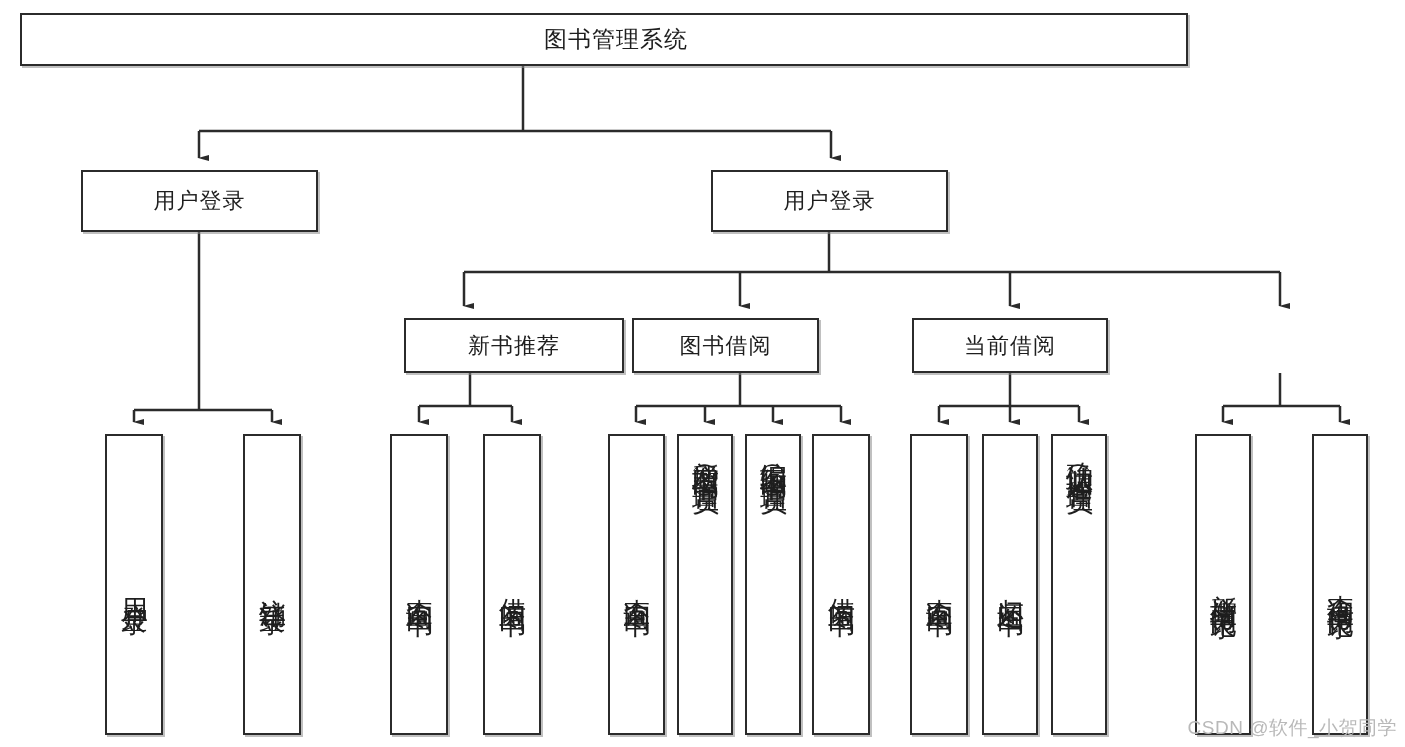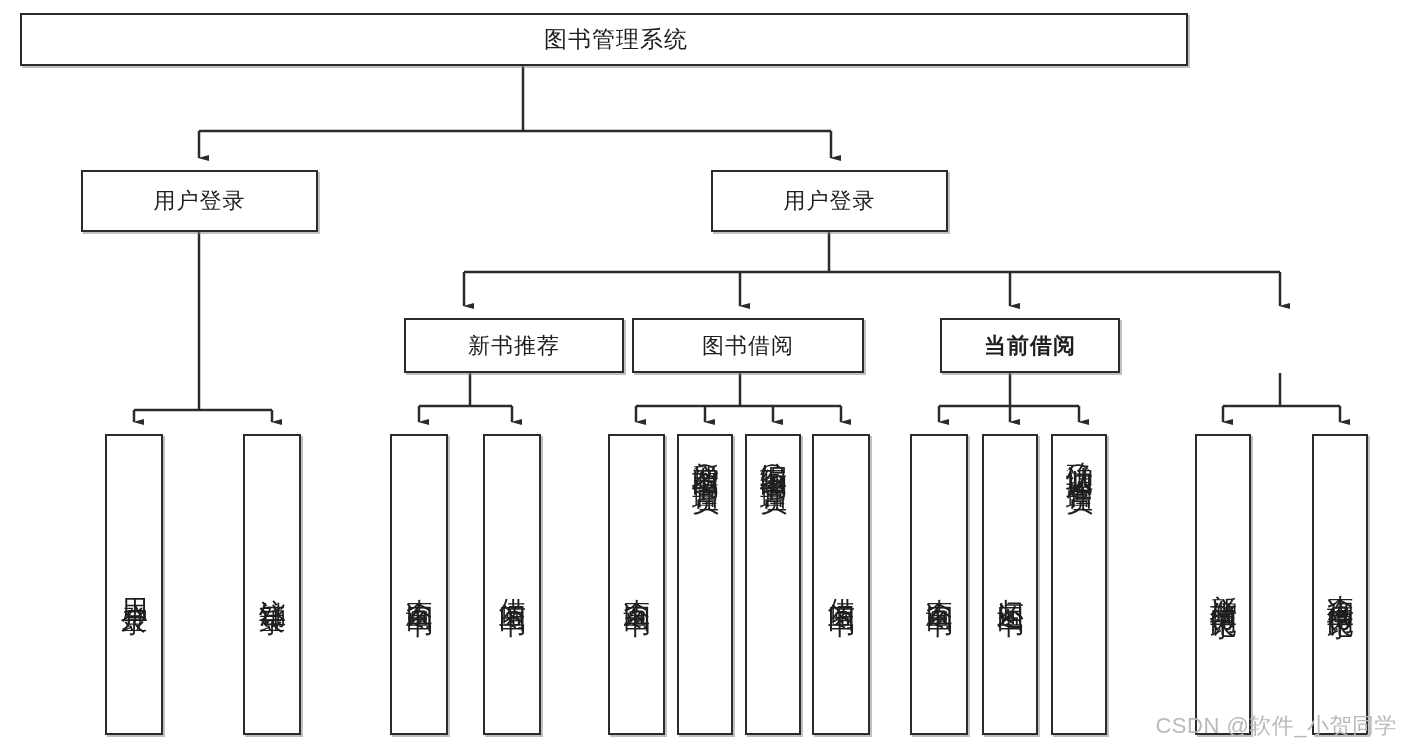--- a/index.html
+++ b/index.html
@@ -39,21 +39,21 @@
     letter-spacing:4px;
     white-space:nowrap;
     display:block;
   }
   .node.leaf.v-center{align-items:center;}
 
   .watermark{
     position:absolute;
     right:8px;
     bottom:6px;
-    font-size:22px;
+    font-size:19px;
     color:#b9b9b9;
     letter-spacing:0.5px;
     white-space:nowrap;
     user-select:none;
   }
 </style>
 </head>
 <body>
 
 <div id="canvas">
@@ -115,24 +115,24 @@
   <div class="node lvl2" id="n2-0" style="left: 81px; top: 170px; width: 237px; height: 62px;">
     <span class="lbl">用户登录</span>
   </div>
   <div class="node lvl2" id="n2-1" style="left: 711px; top: 170px; width: 237px; height: 62px;">
     <span class="lbl">用户登录</span>
   </div>
 
   <div class="node lvl3" id="n3-0" style="left: 360px; top: 318px; width: 220px; height: 55px; margin-left: 44px;">
     <span class="lbl">新书推荐</span>
   </div>
-  <div class="node lvl3" id="n3-1" style="left: 632px; top: 318px; width: 232px; height: 55px; align-items: center;">
+  <div class="node lvl3" id="n3-1" style="left: 632px; top: 318px; width: 187px; height: 55px; align-items: center;">
     <span class="lbl">图书借阅</span>
   </div>
-  <div class="node lvl3" id="n3-2" style="left: 940px; top: 318px; width: 180px; height: 55px; font-weight: bold;">
+  <div class="node lvl3" id="n3-2" style="left: 912px; top: 318px; width: 196px; height: 55px;">
     <span class="lbl">当前借阅</span>
   </div>
 
   <div class="node leaf v-center" id="lf-0" style="left: 105px; top: 434px; width: 58px; height: 301px;">
     <span class="lbl">用户登录</span>
   </div>
   <div class="node leaf v-center" id="lf-1" style="left: 243px; top: 434px; width: 58px; height: 301px;">
     <span class="lbl">注销登录</span>
   </div>
   <div class="node leaf v-center" id="lf-2" style="left: 390px; top: 434px; width: 58px; height: 301px;">

